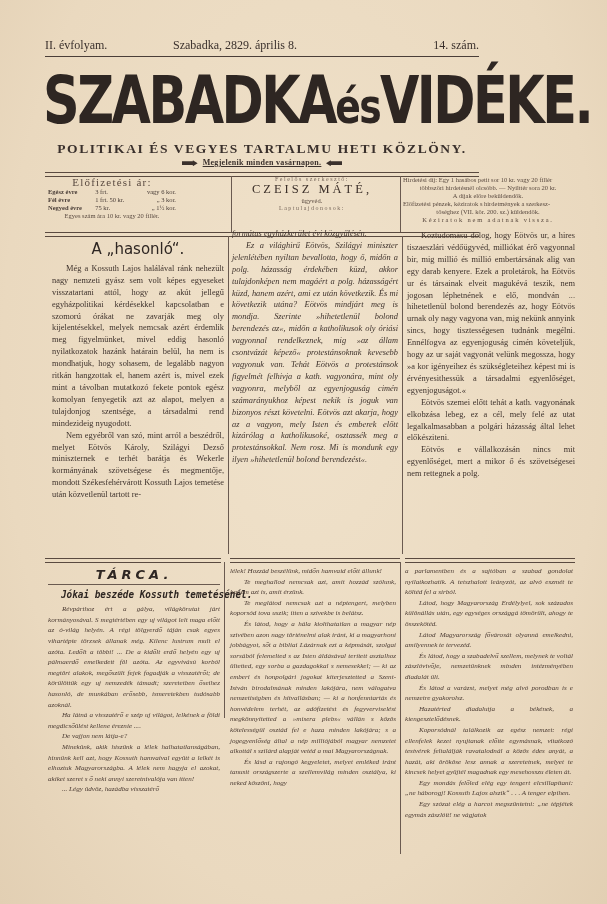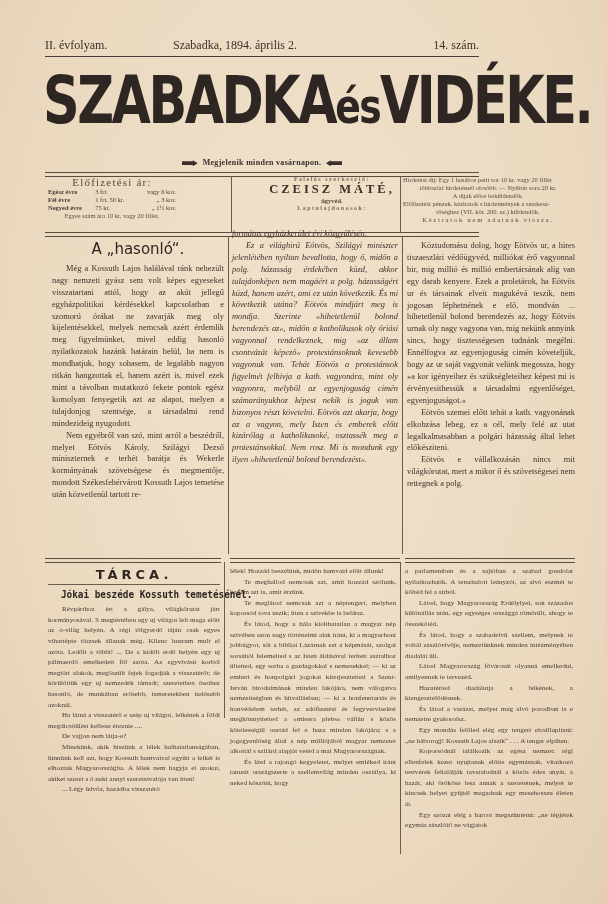--- a/index.html
+++ b/index.html
@@ -11,60 +11,61 @@
   .topline span{position:absolute;white-space:nowrap;}
   .hr{position:absolute;left:45px;width:434px;border-top:1.4px solid #4a3e38;}
   .masthead{position:absolute;top:64px;left:43px;width:440px;height:70px;text-align:center;
             font-family:"DejaVu Sans","Liberation Sans",sans-serif;font-weight:900;
             font-size:62px;line-height:70px;letter-spacing:-3px;color:#2e2622;
             transform:scaleX(0.82) scaleY(1.05);transform-origin:left top;white-space:nowrap;}
   .masthead .small{font-size:46px;letter-spacing:-2px;}
   .subtitle{position:absolute;top:141px;left:45px;width:434px;text-align:center;
             font-size:13.5px;letter-spacing:1.6px;font-weight:bold;color:#3a302c;}
   .appears{position:absolute;top:158px;left:45px;width:434px;text-align:center;
-           font-size:8px;font-weight:bold;color:#3a302c;letter-spacing:.3px;}
+           font-size:8px;font-weight:bold;color:#3a302c;letter-spacing:.3px;text-decoration:underline;}
   .appears .hand{display:inline-block;width:16px;height:6px;background:#3a302c;margin:0 5px;
                  vertical-align:middle;clip-path:polygon(0 20%,70% 20%,70% 0,100% 50%,70% 100%,70% 80%,0 80%);}
   .info{position:absolute;top:176px;height:56px;font-size:7px;color:#4a3e38;}
   .vr{position:absolute;border-left:1px solid #6a5a50;}
   .sub-title{text-align:center;font-size:11px;letter-spacing:1.2px;color:#5a4a40;}
   .subtable{width:100%;font-size:6.5px;border-collapse:collapse;}
   .subtable td{padding:0;line-height:8px;}
   .editor-label{font-size:6px;letter-spacing:1.5px;color:#7a6a5e;text-align:center;}
   .editor-name{font-size:12.5px;letter-spacing:3px;text-align:center;color:#3a2e28;}
   .small7{font-size:6.5px;text-align:center;color:#5a4a40;line-height:8px;}
   .col{position:absolute;font-size:8.4px;line-height:11.9px;text-align:justify;color:#3e322c;}
   .col p{margin:0;}
   .col p.ind{text-indent:14px;}
   .article-title{font-family:"DejaVu Sans","Liberation Sans",sans-serif;font-size:15px;
                  text-align:center;color:#2e2622;margin:2px 0 7px 0;}
   .tarca{font-family:"DejaVu Sans","Liberation Sans",sans-serif;font-weight:900;font-size:13px;
          letter-spacing:4px;text-align:center;color:#2e2622;padding:4px 0 3px 0;
          border-bottom:1px solid #6a5a50;}
   .feuil-title{font-family:"DejaVu Sans Mono","Liberation Mono",monospace;font-weight:bold;font-size:11px;
                text-align:center;color:#2e2622;transform:scaleX(.85);margin:5px 0 4px 0;white-space:nowrap;}
-  .col.small{font-size:7.1px;line-height:10.6px;color:#4a3a32;}
+  .col.small{font-size:7.1px;line-height:10.6px;color:#4a3a32;font-style:italic;}
   .dbl{position:absolute;height:3px;border-top:1px solid #5a4a40;border-bottom:1px solid #5a4a40;}
 </style>
 </head>
 <body>
 
 <div class="page">
 
   <div class="topline">
     <span style="left:0;top:0;">II. évfolyam.</span>
-    <span style="left:128px;top:0;">Szabadka, 1894. április 2.</span>
+    <span style="left:128px;top:0;">Szabadka, 2829. április 8.</span>
     <span style="right:0;top:0;">14. szám.</span>
   </div>
   <div class="hr" style="top:56px;"></div>
 
   <div class="masthead">
     <span>SZABADKA</span><span class="small">és</span><span>VIDÉKE.</span>
   </div>
 
+  <div class="subtitle">POLITIKAI ÉS VEGYES TARTALMU HETI KÖZLÖNY.</div>
   <div class="appears">
     <span class="hand"></span><span>Megjelenik minden vasárnapon.</span><span class="hand" style="transform:scaleX(-1);"></span>
   </div>
   <div class="dbl" style="top:172px;left:45px;width:434px;"></div>
 
   <div class="info" style="left:48px;width:128px;">
     <div class="sub-title">Előfizetési ár:</div>
     <table class="subtable">
       <tbody>
           <tr>
@@ -81,21 +82,21 @@
         <td style="font-weight:bold;">Negyed évre</td>
         <td>75 kr.</td>
         <td style="text-align:right;">„  1½ kor.</td>
       </tr>
     </tbody>
       </table>
     <div class="small7">Egyes szám ára 10 kr. vagy 20 fillér.</div>
   </div>
   <div class="vr" style="left:231px;top:176px;height:56px;"></div>
 
-  <div class="info" style="left:252px;width:160px;font-weight:bold;">
+  <div class="info" style="left:232px;width:160px;">
     <div class="editor-label">Felelős szerkesztő:</div>
     <div class="editor-name">CZEISZ MÁTÉ,</div>
     <div class="small7">ügyvéd.</div>
     <div class="editor-label">Laptulajdonosok:</div>
   </div>
   <div class="vr" style="left:400px;top:176px;height:56px;"></div>
 
   <div class="info" style="left:403px;width:170px;">
     <div class="small7" style="text-align:left;">Hirdetési díj: Egy 1 hasábos petit sor 10 kr. vagy 20 fillér</div>
     <div class="small7">többszöri hirdetésnél olcsóbb. — Nyilttér sora 20 kr.</div>
@@ -112,24 +113,24 @@
     <p class="ind">Nem egyébről van szó, mint arról a beszédről, melyet Eötvös Károly, Szilágyi Dezső miniszternek e terhét barátja és Wekerle kormányának szövetségese és megmentője, mondott Székesfehérvárott Kossuth Lajos temetése után közvetlenül tartott re-</p>
   </div>
   <div class="vr" style="left:228px;top:236px;height:318px;"></div>
 
   <div class="col" style="left:232px;top:228px;width:166px;font-style:italic;">
     <p>formátus egyházkerület évi közgyűlésén.</p>
     <p class="ind">Ez a világhirű Eötvös, Szilágyi miniszter jelenlétében nyiltan bevallotta, hogy ő, midőn a polg. házasság érdekében küzd, akkor tulajdonképen nem magáért a polg. házasságért küzd, hanem azért, ami ez után következik. És mi következik utána? Eötvös mindjárt meg is mondja. Szerinte »hihetetlenül bolond berendezés az«, midőn a katholikusok oly óriási vagyonnal rendelkeznek, mig »az állam csontvázát képező« protestánsoknak kevesebb vagyonuk van. Tehát Eötvös a protestánsok figyelmét felhivja a kath. vagyonára, mint oly vagyonra, melyből az egyenjoguság cimén számarányukhoz képest nekik is joguk van bizonyos részt követelni. Eötvös azt akarja, hogy az a vagyon, mely Isten és emberek előtt kizárólag a katholikusoké, osztassék meg a protestánsokkal. Nem rosz. Mi is mondunk egy ilyen »hihetetlenül bolond berendezést«.</p>
   </div>
   <div class="vr" style="left:402px;top:236px;height:318px;"></div>
 
-  <div class="col" style="left:407px;top:240px;width:168px;">
+  <div class="col" style="left:407px;top:230px;width:168px;">
     <p class="ind">Köztudomásu dolog, hogy Eötvös ur, a hires tiszaeszlári védőügyvéd, milliókat érő vagyonnal bir, mig millió és millió embertársának alig van egy darab kenyere. Ezek a proletárok, ha Eötvös ur és társainak elveit magukévá teszik, nem jogosan léphetnének e elő, mondván ... hihetetlenül bolond berendezés az, hogy Eötvös urnak oly nagy vagyona van, mig nekünk annyink sincs, hogy tisztességesen tudnánk megélni. Ennélfogva az egyenjoguság cimén követeljük, hogy az ur saját vagyonát velünk megossza, hogy »a kor igényeihez és szükségleteihez képest mi is érvényesithessük a társadalmi egyenlőséget, egyenjoguságot.«</p>
     <p class="ind">Eötvös szemei előtt tehát a kath. vagyonának elkobzása lebeg, ez a cél, mely felé az utat legalkalmasabban a polgári házasság által lehet előkésziteni.</p>
-    <p class="ind">Eötvös e vállalkozásán nincs mit világkörutat, mert a mikor ő és szövetségesei nem rettegnek a polg.</p>
+    <p class="ind">Eötvös e vállalkozásán nincs mit egyenlőséget, mert a mikor ő és szövetségesei nem rettegnek a polg.</p>
   </div>
 
   <div class="dbl" style="top:558px;left:45px;width:176px;"></div>
   <div class="dbl" style="top:558px;left:230px;width:170px;"></div>
   <div class="dbl" style="top:558px;left:405px;width:170px;"></div>
 
   <div class="col small" style="left:48px;top:566px;width:172px;">
     <div class="tarca">TÁRCA.</div>
     <div class="feuil-title">Jókai beszéde Kossuth temetésénél.</div>
     <p class="ind">Révpárthoz ért a gálya, világkörutat járt kormányosával. S megtértében egy uj világot lelt maga előtt az ó-világ helyén. A régi tölgyerdő táján csak egyes vihartépte törzsek állanak még. Kilenc lustrum mult el azóta. Ledőlt a többi! ... De a kidőlt erdő helyén egy uj pálmaerdő emelkedett föl azóta. Az egyvivású korból megtört alakok, megőszült fejek fogadják a visszatérőt; de körülöttük egy uj nemzedék támadt; szeretetben őseihez hasonló, de munkában erősebb, ismeretekben tudósabb azoknál.</p>
@@ -145,21 +146,21 @@
     <p class="ind">Te meghallod nemcsak azt, amit hozzád szólunk, hanem azt is, amit érzünk.</p>
     <p class="ind">Te meglátod nemcsak azt a néptengert, melyben koporsód tova uszik; itten a szivekbe is belátsz.</p>
     <p class="ind">És látod, hogy a hála kiolthatatlan a magyar nép szivében azon nagy történelmi alak iránt, ki a magyarhoni jobbágyot, sőt a bibliai Lázárnak ezt a képmását, szolgai sorsából felemelted s az Isten áldásával terített asztalhoz ültetted, egy sorba a gazdagokkal s nemesekkel; — ki az emberi és honpolgári jogokat kiterjesztetted a Szent-István birodalmának minden lakójára, nem válogatva nemzetiségben és hitvallásban; — ki a honfenntartás és honvédelem terhét, az adófizetést és fegyverviselést megkönnyitetted a »misera plebs« vállán s közös kötelességül osztád fel e haza minden lakójára; s a jogegyenlőség által a nép milliójából magyar nemzetet alkottál s szilárd alapját vetéd a mai Magyarországnak.</p>
     <p class="ind">És lásd a rajongó kegyeletet, melyet emléked iránt tanusit országszerte a szellemvilág minden osztálya, ki neked köszöni, hogy</p>
   </div>
   <div class="vr" style="left:400px;top:562px;height:292px;"></div>
 
   <div class="col small" style="left:405px;top:566px;width:168px;">
     <p>a parlamentben és a sajtóban a szabad gondolat nyilatkozhatik. A tetszhalott leányzót, az alvó eszmét te költéd fel a sirból.</p>
     <p class="ind">Látod, hogy Magyarország Erdélylyel, sok százados különállás után, egy egységes országgá tömörült, ahogy te összekötéd.</p>
+    <p class="ind">Látod Magyarország fővárosát olyanná emelkedni, amilyennek te tervezéd.</p>
     <p class="ind">És látod, hogy a szabadelvű szellem, melynek te voltál zászlóvivője, nemzetünknek minden intézményében diadalát üli.</p>
-    <p class="ind">Látod Magyarország fővárosát olyanná emelkedni, amilyennek te tervezéd.</p>
+    <p class="ind">És látod a varázst, melyet még alvó porodban is e nemzetre gyakorolsz.</p>
     <p class="ind">Hazatérted diadalutja a békének, a kiengesztelődésnek.</p>
-    <p class="ind">És látod a varázst, melyet még alvó porodban is e nemzetre gyakorolsz.</p>
+    <p class="ind">Koporsódnál találkozik az egész nemzet: régi ellenfelek kezet nyujtanak előtte egymásnak, vitatkozó testvérek feltalálják ravatalodnál a közös édes anyát, a hazát, aki örököse lesz annak a szeretetnek, melyet te kincsek helyet gyüjtél magadnak egy mesehosszu életen át.</p>
     <p class="ind">Egy mondás felőled elég egy tengert elcsillapitani: „ne háborogj! Kossuth Lajos alszik“ . . . A tenger elpihen.</p>
-    <p class="ind">Koporsódnál találkozik az egész nemzet: régi ellenfelek kezet nyujtanak előtte egymásnak, vitatkozó testvérek feltalálják ravatalodnál a közös édes anyát, a hazát, aki örököse lesz annak a szeretetnek, melyet te kincsek helyet gyüjtél magadnak egy mesehosszu életen át.</p>
     <p class="ind">Egy szózat elég a harcot megszüntetni: „ne tépjétek egymás zászlóit! ne vágjatok</p>
   </div>
 </div>
 
 </body></html>

